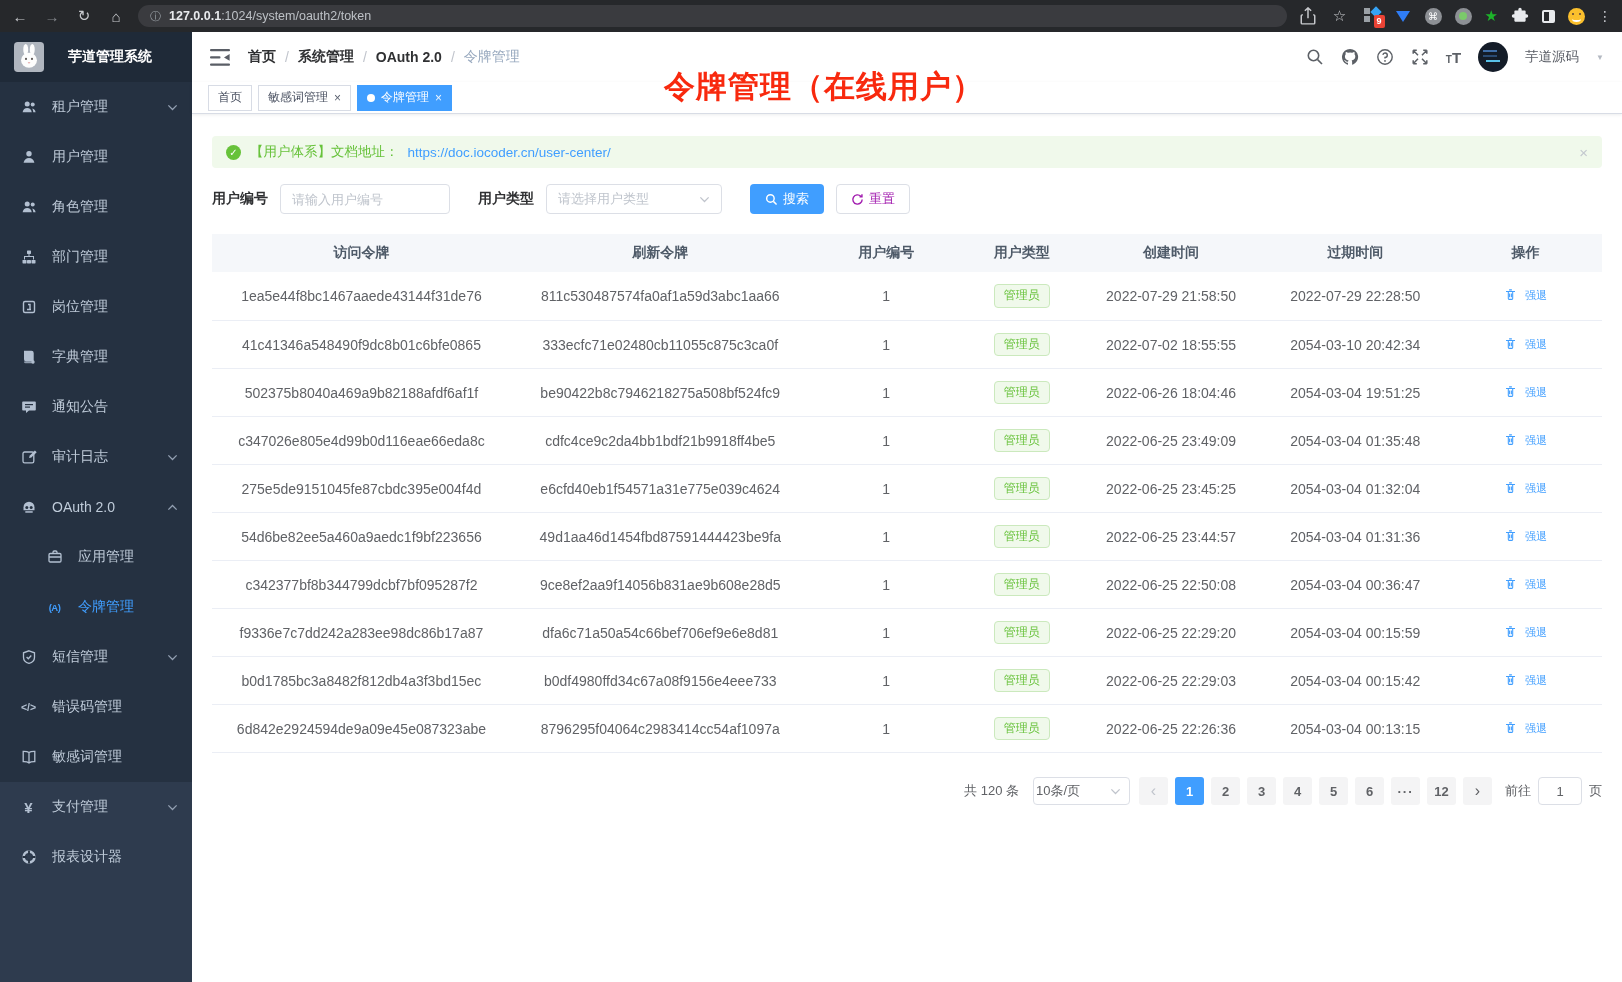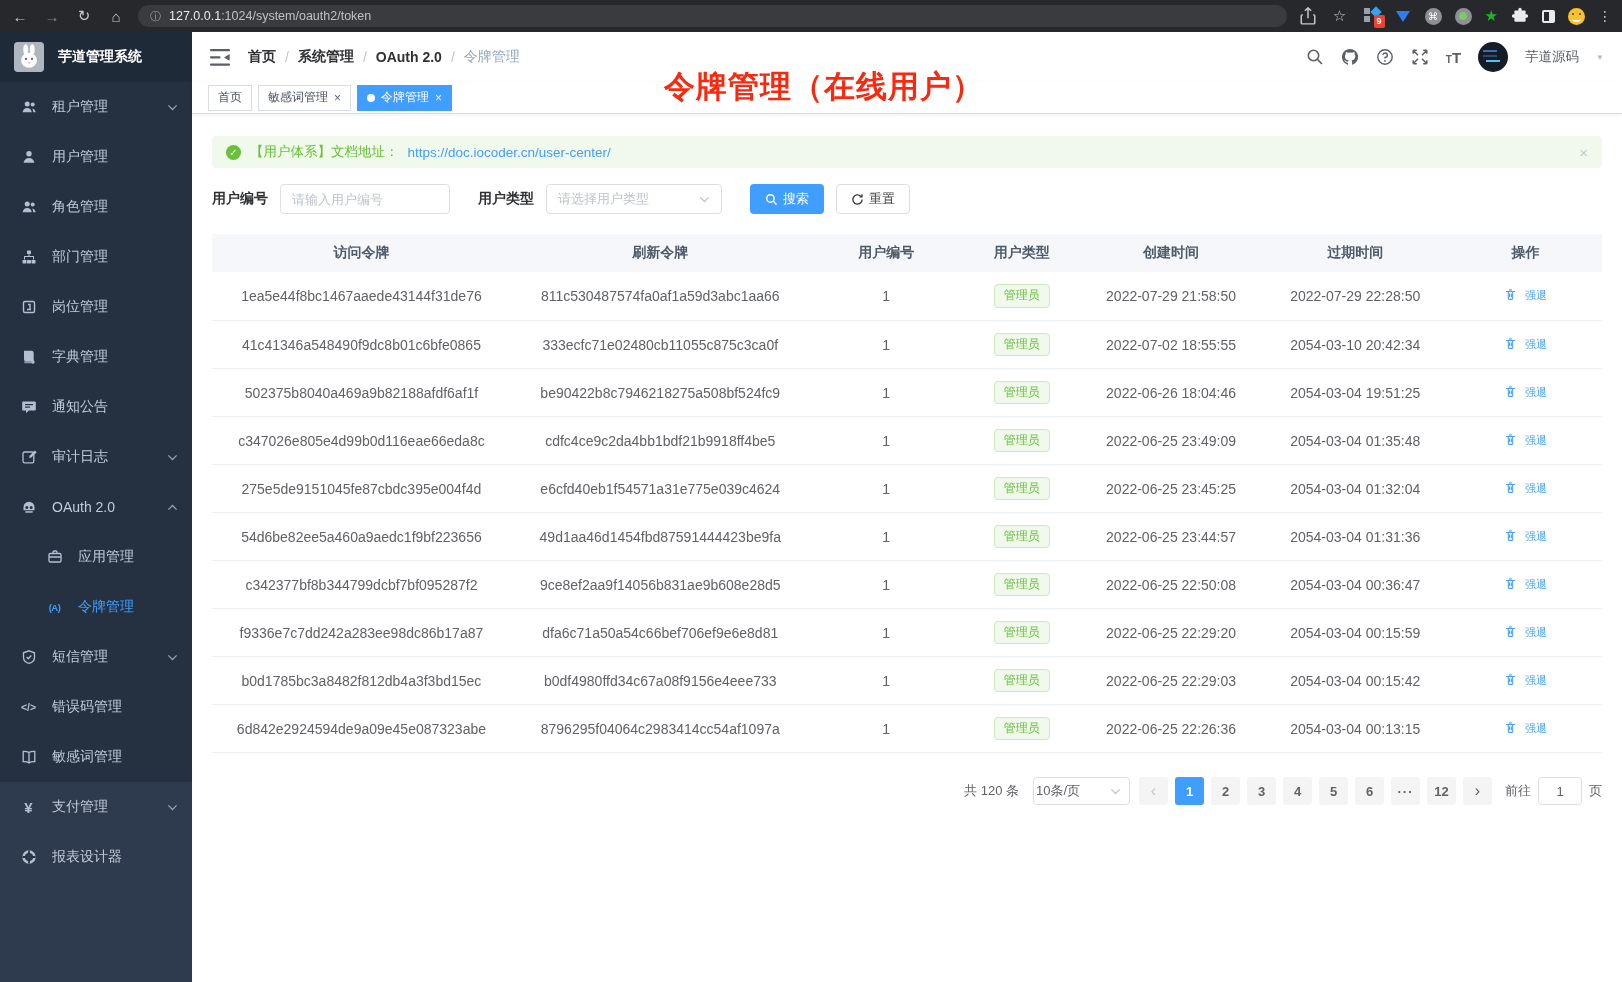--- a/index.html
+++ b/index.html
@@ -5,41 +5,41 @@
   *{box-sizing:border-box;margin:0;padding:0}
   html,body{width:1622px;height:982px;overflow:hidden}
   body{font-family:"Liberation Sans","DejaVu Sans",sans-serif;background:#fff;position:relative}
   svg{display:block}
 
   
   .browser{height:32px;background:#26282b;display:flex;align-items:center;padding:0 10px;gap:12px}
   .nav-ic{color:#c8cace;font-size:15px;width:20px;text-align:center;cursor:pointer}
   .nav-ic.dim{color:#84878c}
   .url-pill{flex:1;height:22px;background:#3a3b3f;border-radius:11px;display:flex;align-items:center;gap:8px;padding:0 12px;font-size:12.5px;color:#9aa0a6;min-width:0}
-  .url-host{color:#e8eaed;font-weight:400}
+  .url-host{color:#e8eaed;font-weight:700}
   .url-rest{color:#bdc1c6}
   .b-right{display:flex;align-items:center;gap:13px}
   .ext{position:relative;width:18px;height:18px;display:flex;align-items:center;justify-content:center}
   .ext-badge{position:absolute;right:-4px;bottom:-3px;background:#ea4335;color:#fff;font-size:9px;line-height:1;padding:2px 3px;border-radius:2px;font-weight:700}
   .sq{width:6px;height:6px;background:#9aa0a6;position:absolute}
   .diam{width:8px;height:8px;background:#35a3f5;transform:rotate(45deg);position:absolute;right:1px;top:1px}
   .gem{width:0;height:0;border-left:7px solid transparent;border-right:7px solid transparent;border-top:11px solid #2f7df6}
   .circ{width:17px;height:17px;border-radius:50%;background:#8d9095;color:#fff;font-size:10px;display:flex;align-items:center;justify-content:center}
   .circ .in{width:8px;height:8px;border-radius:50%;background:#7bc96a}
   .star-g{color:#1db32a;font-size:15px}
   .half-sq{width:13px;height:13px;border:2px solid #e8eaed;border-right-width:6px;border-radius:2px}
   .face{width:17px;height:17px;border-radius:50%;background:#fbc02d;position:relative}
   .face:before{content:"";position:absolute;left:4px;top:5px;width:2px;height:2px;background:#5d4037;border-radius:50%;box-shadow:7px 0 0 #5d4037}
   .face:after{content:"";position:absolute;left:4px;bottom:3px;width:9px;height:4px;border-bottom:2px solid #fff;border-radius:50%}
   .dots3{color:#c8cace;font-size:14px;letter-spacing:0;cursor:pointer}
 
   
   .app{display:flex;height:950px}
   .sidebar{width:192px;background:#253141;display:flex;flex-direction:column;color:#bfcbd9;flex-shrink:0}
-  .logo-row{height:50px;background:#1f2a38;display:flex;align-items:center;gap:14px;padding:0 14px;flex-shrink:0}
+  .logo-row{height:50px;background:#1f2a38;display:flex;align-items:center;gap:24px;padding:0 14px;flex-shrink:0}
   .logo-row .app-title{color:#fff;font-size:14px;font-weight:700;white-space:nowrap}
   .menu-top{flex-shrink:0}
   .menu-bottom{flex:1;background:#2e3b4e}
   .s-item{height:50px;display:flex;align-items:center;gap:15px;padding:0 14px 0 20px;font-size:14px;cursor:pointer;white-space:nowrap}
   .s-item.sub{padding-left:46px}
   .s-item.act{color:#409eff}
   .s-ico{width:17px;height:17px;color:#b3c0d1;flex-shrink:0;display:flex;align-items:center;justify-content:center}
   .s-item.act .s-ico{color:#409eff}
   .s-ico svg{width:16px;height:16px}
   .tok{font-size:9.5px;font-weight:700;letter-spacing:-.5px}
@@ -85,21 +85,21 @@
   .f-label{font-weight:700;color:#303133;margin-right:12px}
   .f-input,.f-select{height:30px;border:1px solid #dcdfe6;border-radius:4px;font-size:13px;color:#606266;padding:0 11px;outline:none;font-family:inherit}
   .f-input{width:170px}
   .f-input::placeholder,.goto::placeholder{color:#bfc4cc}
   .f-select{width:176px;display:flex;align-items:center;justify-content:space-between;color:#bfc4cc;cursor:pointer;background:#fff}
   .chev{width:11px;height:7px;color:#c0c4cc}
   .chev svg{width:11px;height:7px}
   .gap28{width:28px}
   .btn{height:30px;border-radius:4px;display:inline-flex;align-items:center;gap:5px;font-size:13px;padding:0 14px;cursor:pointer;border:1px solid transparent}
   .btn.primary{background:#409eff;color:#fff;margin-left:28px}
-  .btn.plain{background:#fff;border-color:#dcdfe6;color:#404040;margin-left:12px}
+  .btn.plain{background:#fff;border-color:#dcdfe6;color:#a21caf;margin-left:12px}
   .btn svg{width:13px;height:13px}
 
   .table{margin-top:20px;border-bottom:1px solid #ebeef5}
   .t-head,.t-row{display:grid;grid-template-columns:21.5% 21.5% 11% 8.5% 13% 13.5% 11%;align-items:center;text-align:center}
   .t-head{height:38px;background:#f5f7fa;font-size:14px;font-weight:700;color:#4e5a68}
   .t-row{height:48px;border-top:1px solid #ebeef5;font-size:14px;color:#606266}
   .t-row:first-child{border-top:none}
   .tag{display:inline-block;padding:3px 9px;font-size:12px;color:#67c23a;background:#f0f9eb;border:1px solid #cbe9bd;border-radius:4px;line-height:1.3}
   .act-link{display:inline-flex;align-items:flex-start;gap:8px;color:#409eff;font-size:11px;cursor:pointer}
   .act-link svg{width:13px;height:13px}

